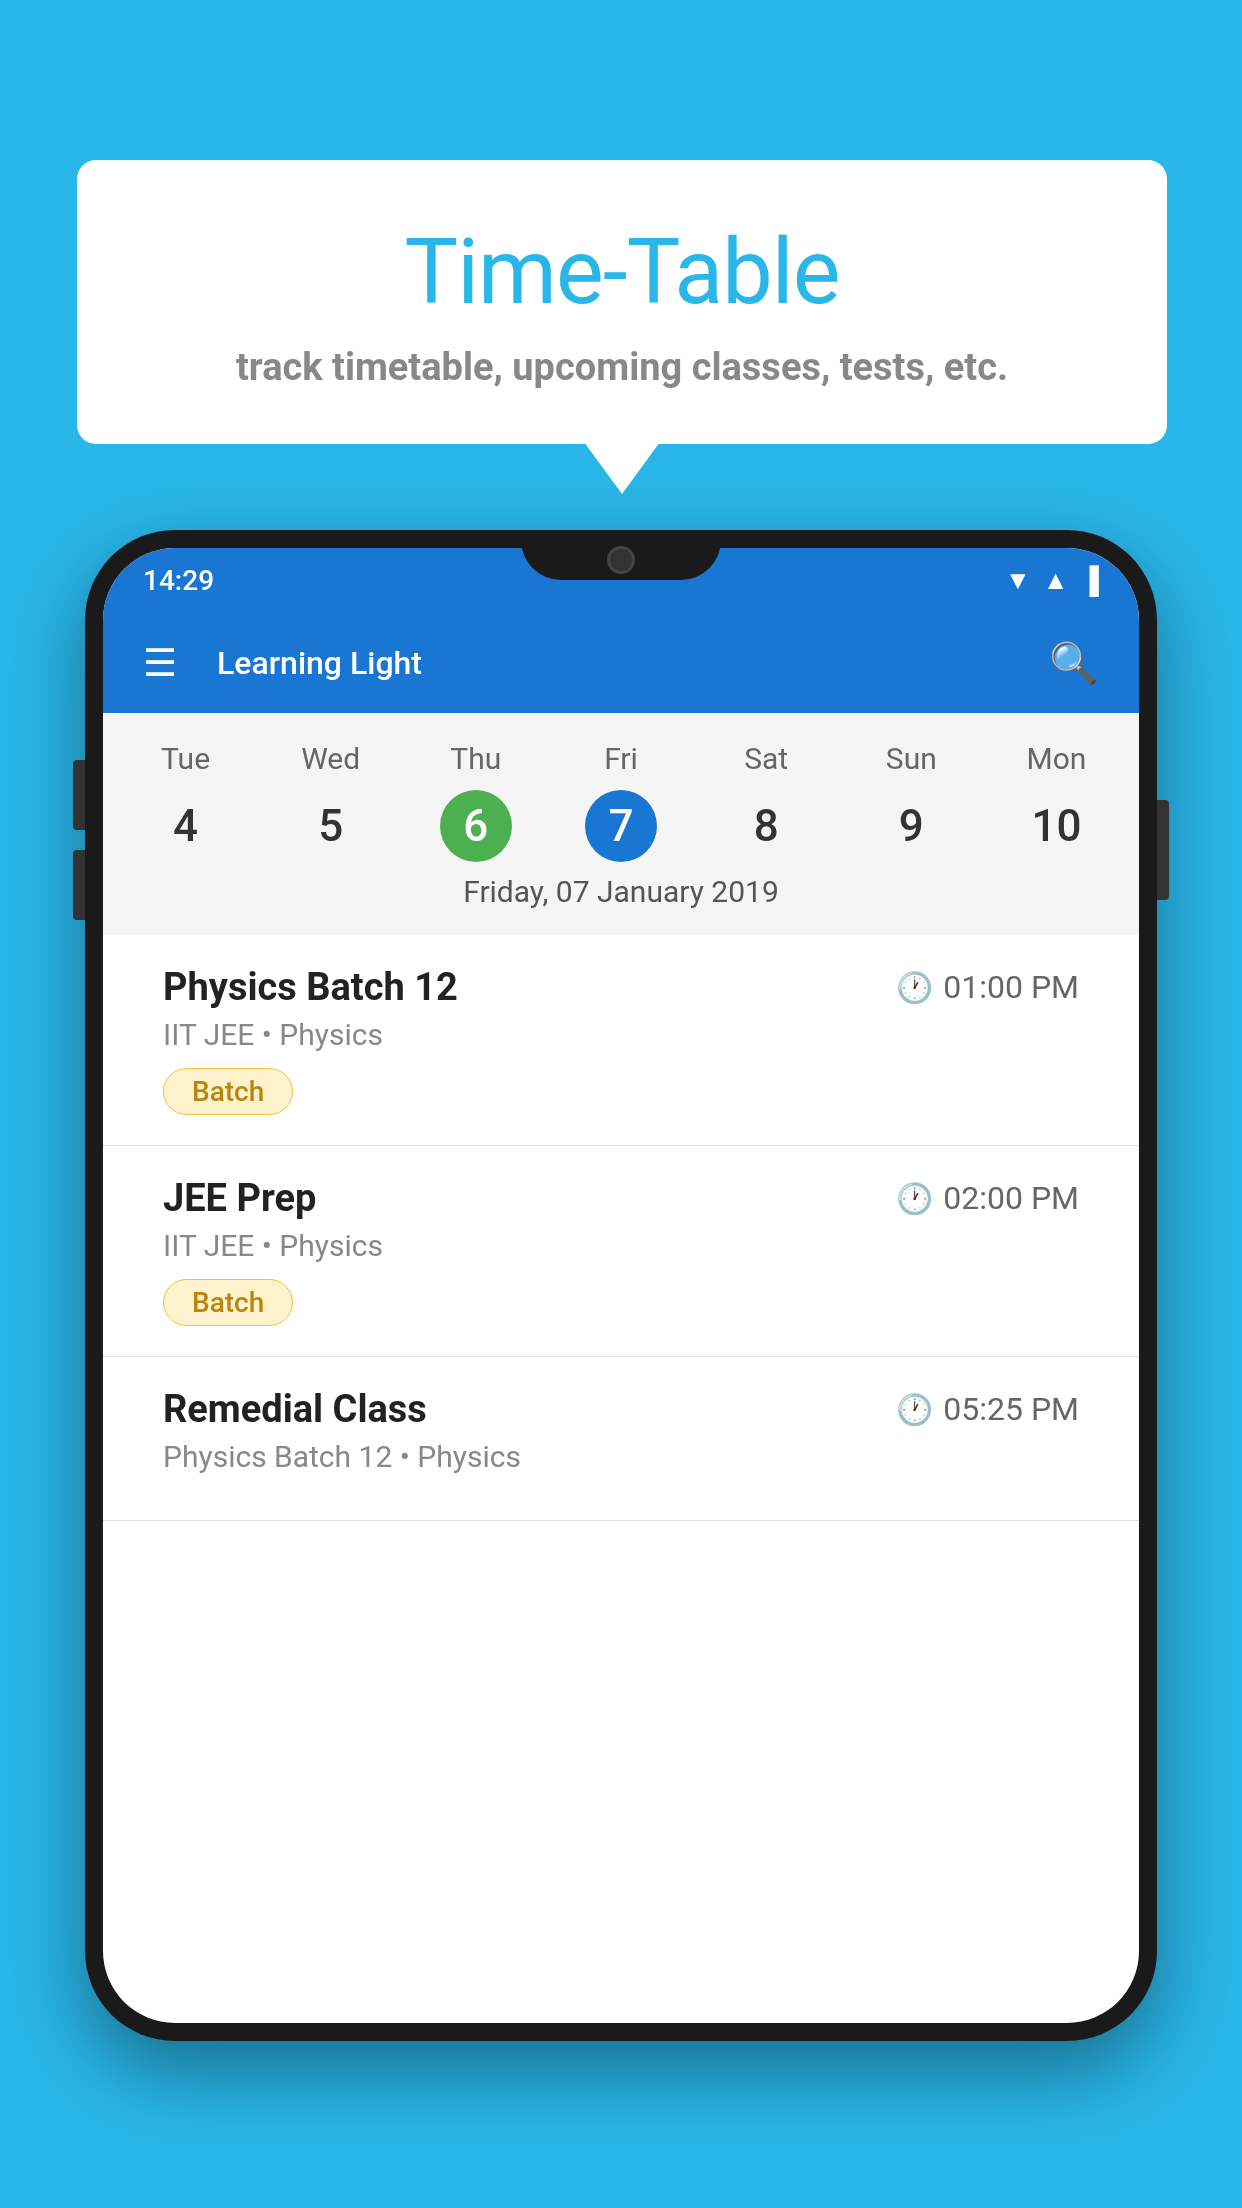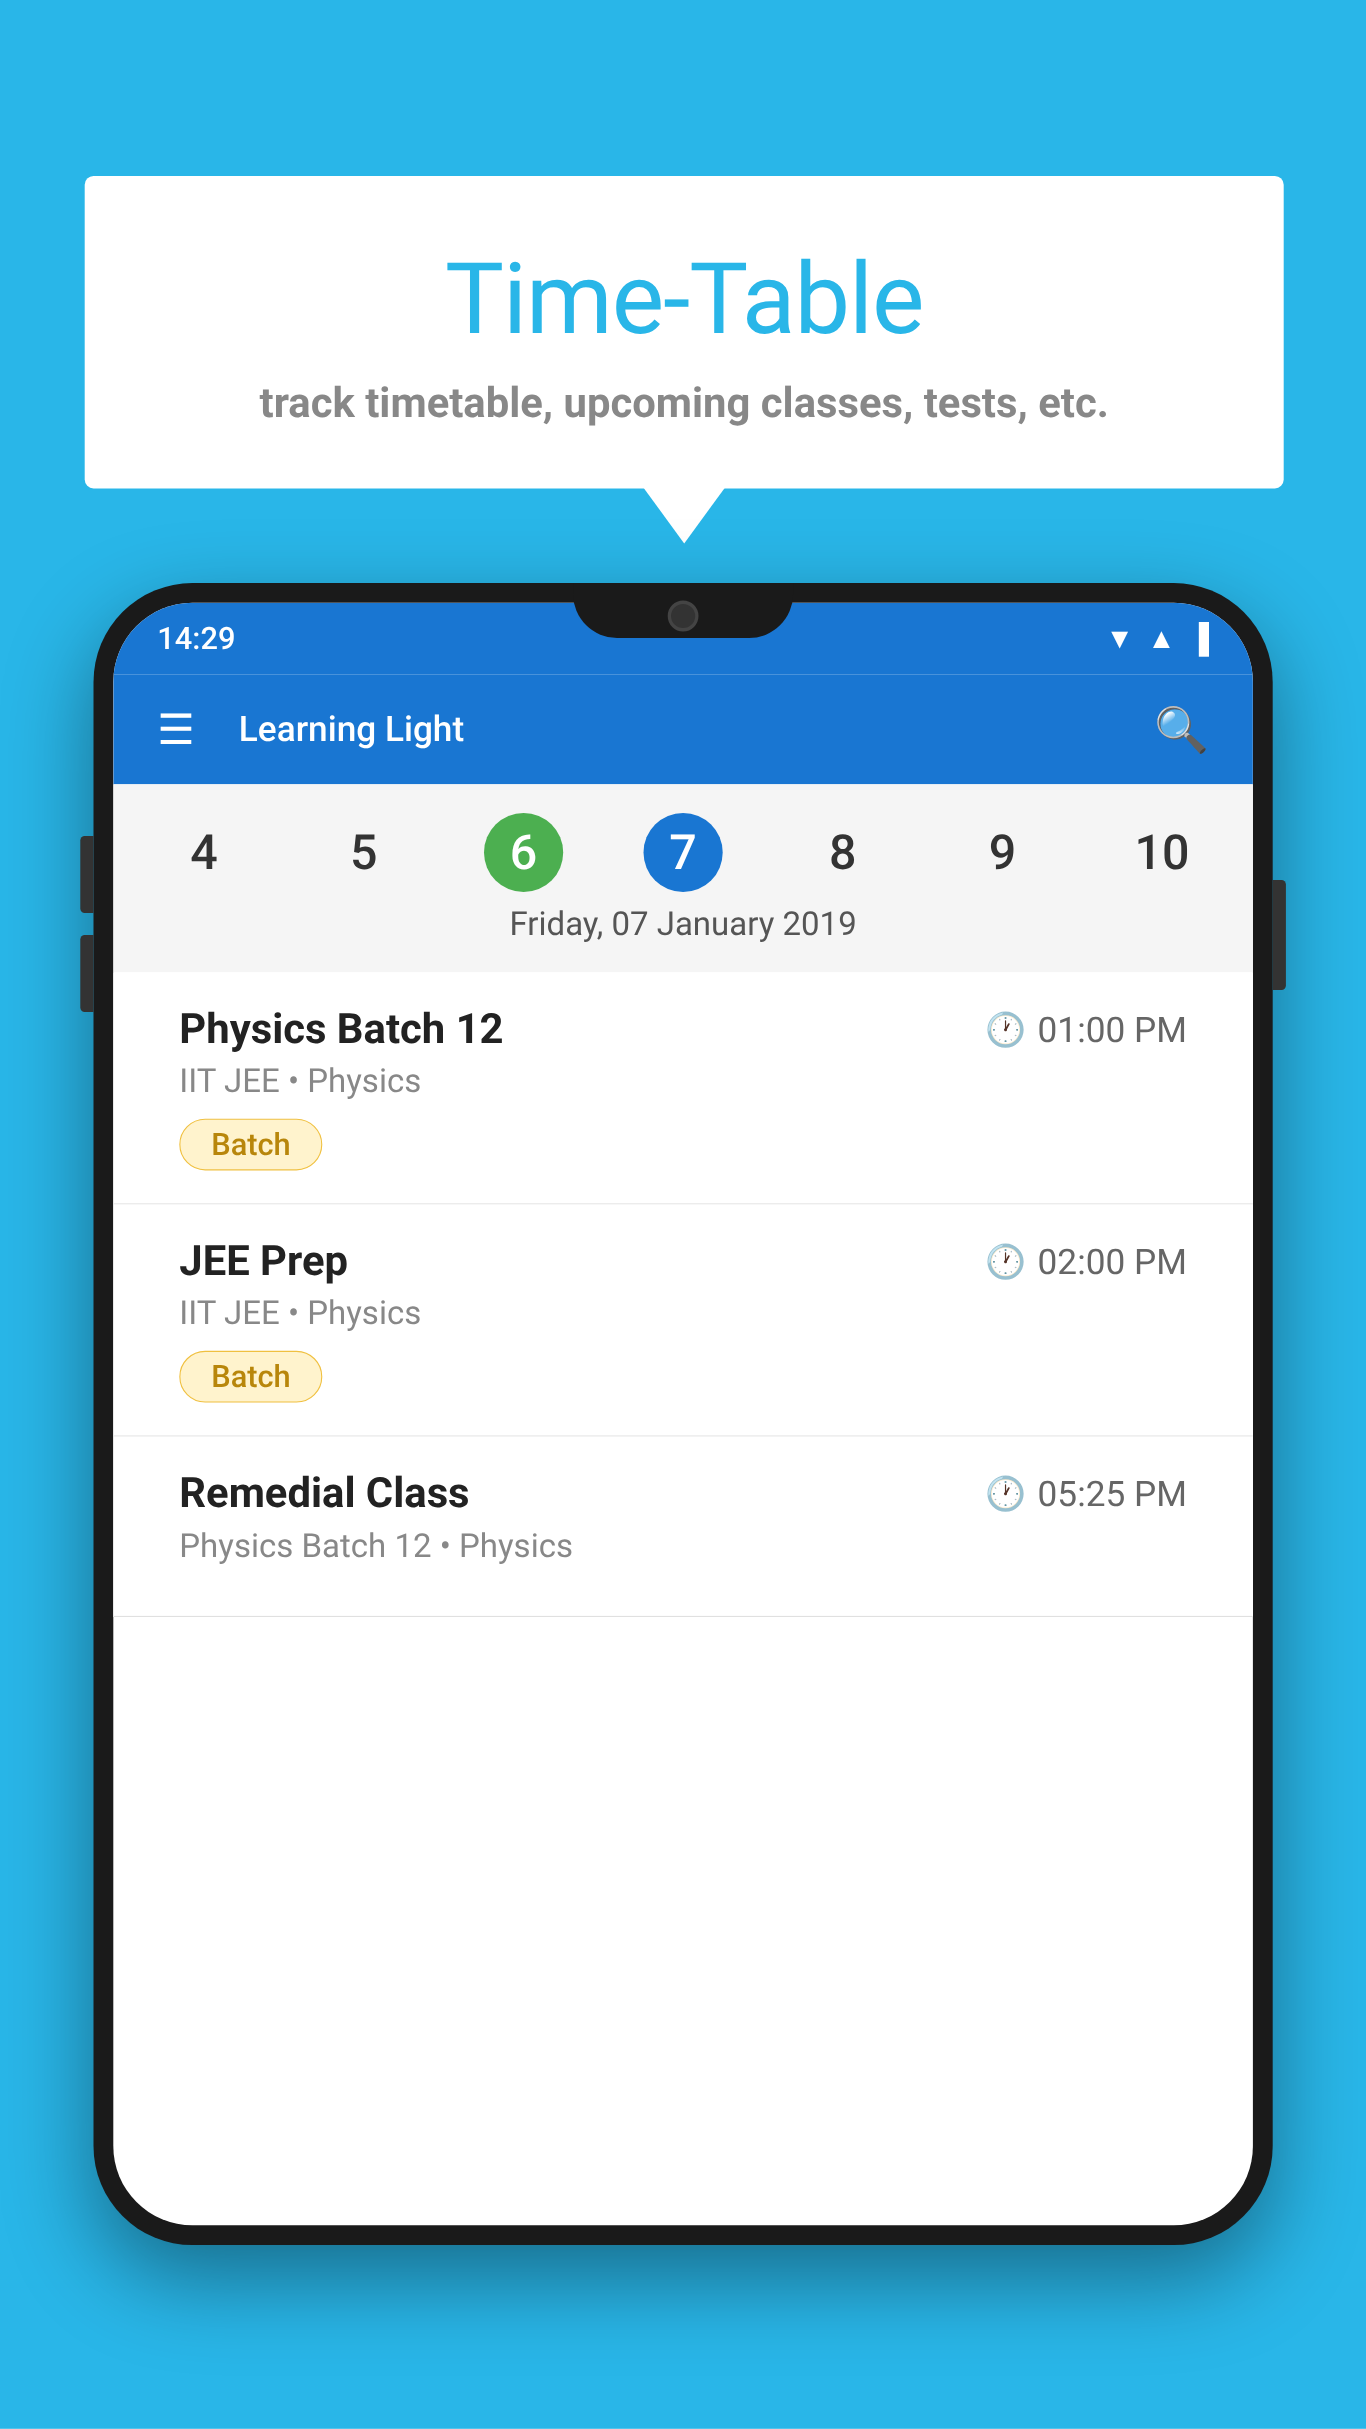--- a/index.html
+++ b/index.html
@@ -14,21 +14,21 @@
       position: relative;
     }
 
     
     .speech-bubble {
       position: absolute;
       top: 160px;
       left: 77px;
       right: 75px;
       background: #fff;
-      border-radius: 8px;
+      border-radius: 19px;
       padding: 60px 50px 55px;
       text-align: center;
     }
 
     .speech-bubble::after {
       content: '';
       position: absolute;
       bottom: -50px;
       left: 50%;
       transform: translateX(-50%);
@@ -338,20 +338,29 @@
         </div>
       </div>
 
       <div class="app-bar">
         <span class="menu-icon">☰</span>
         <span class="app-title">Learning Light</span>
         <span class="search-icon">🔍</span>
       </div>
 
       <div class="calendar-strip">
+        <div class="day-headers">
+          <div class="day-header">Tue</div>
+          <div class="day-header">Wed</div>
+          <div class="day-header">Thu</div>
+          <div class="day-header">Fri</div>
+          <div class="day-header">Sat</div>
+          <div class="day-header">Sun</div>
+          <div class="day-header">Mon</div>
+        </div>
         <div class="day-numbers">
           <div class="day-num">4</div>
           <div class="day-num">5</div>
           <div class="day-num today">6</div>
           <div class="day-num selected">7</div>
           <div class="day-num">8</div>
           <div class="day-num">9</div>
           <div class="day-num">10</div>
         </div>
         <div class="selected-date">Friday, 07 January 2019</div>

